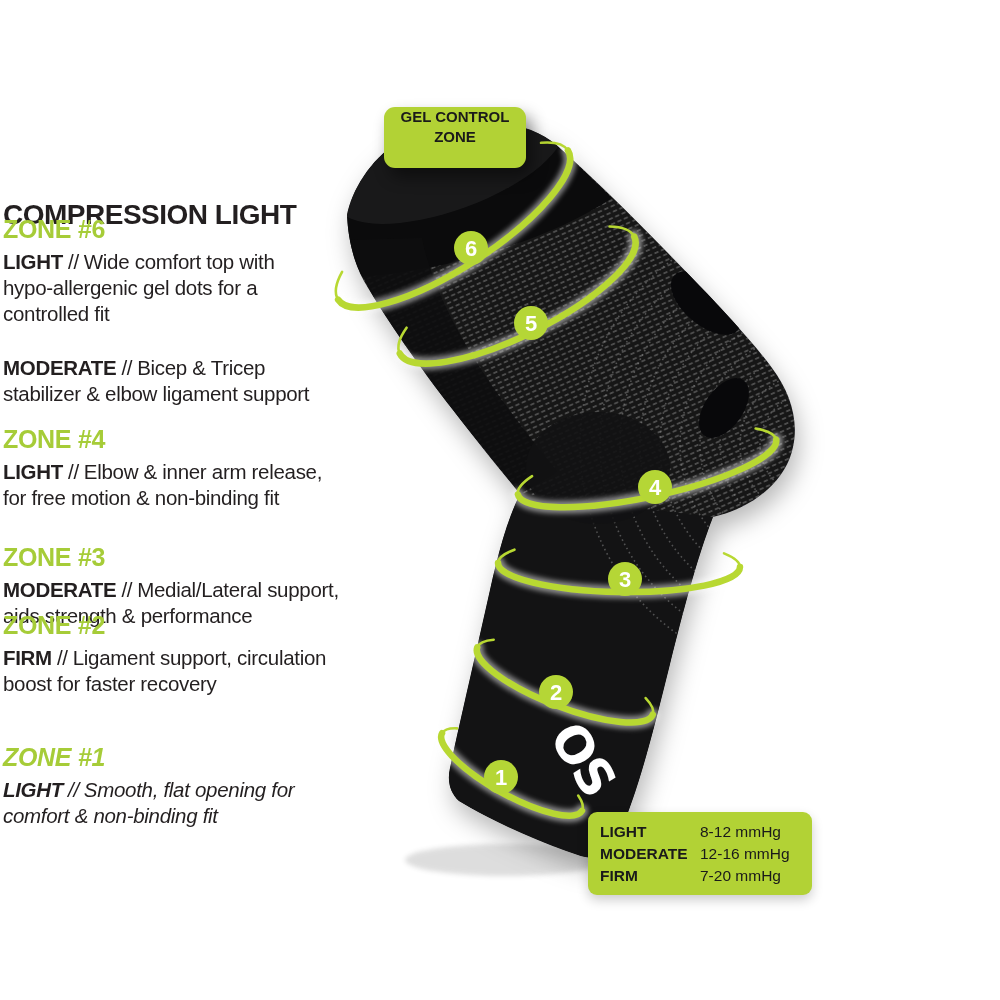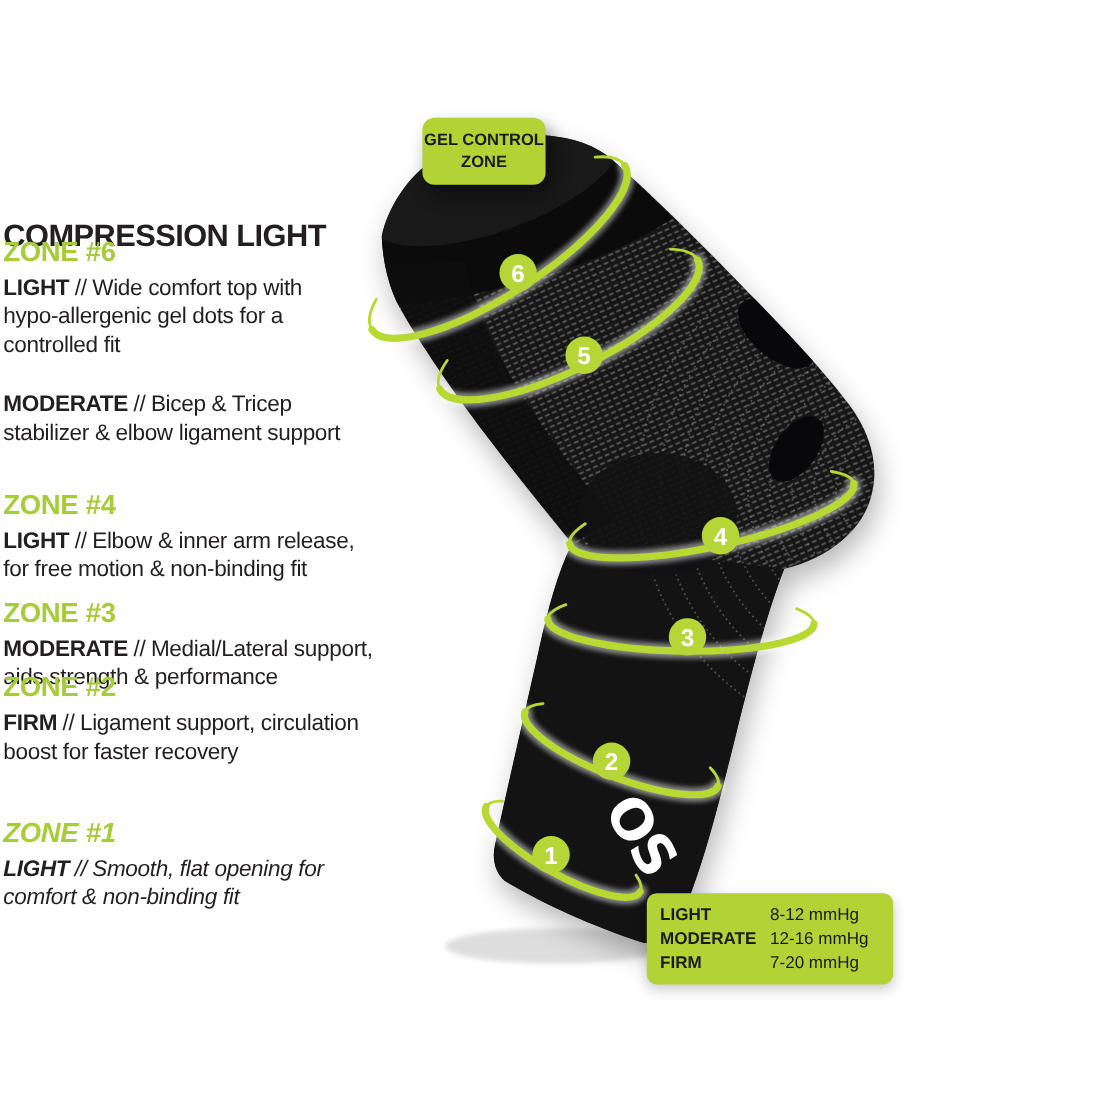--- a/index.html
+++ b/index.html
@@ -16,25 +16,25 @@
   .zone-block{position:absolute;left:3px;width:440px;}
   .zone-block h3{
     margin:0;font-size:25px;font-weight:800;color:#a6cc38;letter-spacing:-0.3px;line-height:1;
   }
   .zone-block p{
     margin:7px 0 0 0;font-size:20.5px;line-height:26px;letter-spacing:-0.3px;color:#231f20;
   }
   .intensity{font-weight:800;}
   .sep{margin:0 5px;font-weight:400;}
   .desc{white-space:pre-line;}
-  .z6{top:217px;} .z5{top:348px;} .z4{top:447px;} .z3{top:545px;} .z2{top:613px;} .z1{top:745px;font-style:italic;}
+  .z6{top:217px;} .z5{top:348px;} .z4{top:427px;} .z3{top:545px;} .z2{top:613px;} .z1{top:745px;font-style:italic;}
   
   .gel-badge{
-    position:absolute;left:384px;top:107px;width:112px;height:61px;background:#b2d235;
-    border-radius:11px;display:flex;flex-direction:column;align-items:center;justify-content:center;
+    position:absolute;left:384px;top:107px;width:142px;height:61px;background:#b2d235;
+    border-radius:11px;display:flex;flex-direction:column;align-items:center;justify-content:flex-start;
     font-size:15px;font-weight:800;color:#1a1a1a;line-height:1.3;text-align:center;
     box-shadow:6px 9px 16px rgba(0,0,0,0.45);z-index:5;
   }
   
   .legend{
     position:absolute;left:588px;top:812px;width:224px;background:#b2d235;border-radius:9px;
     padding:9px 12px 8px 12px;box-sizing:border-box;box-shadow:0 5px 12px rgba(0,0,0,0.2);z-index:5;
   }
   .legend-row{display:flex;line-height:22px;font-size:15.5px;color:#1a1a1a;}
   .legend-label{font-weight:800;width:100px;flex:none;}

